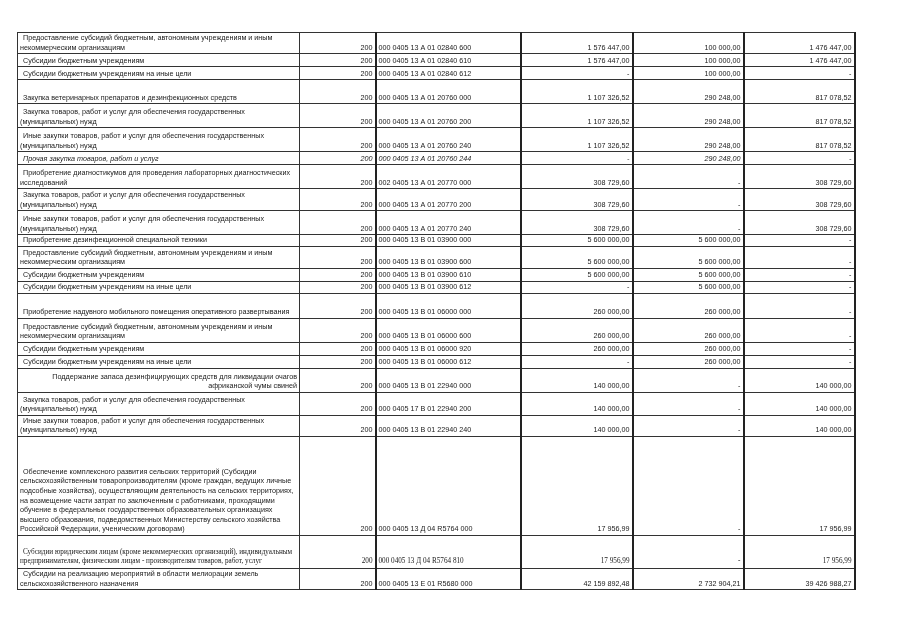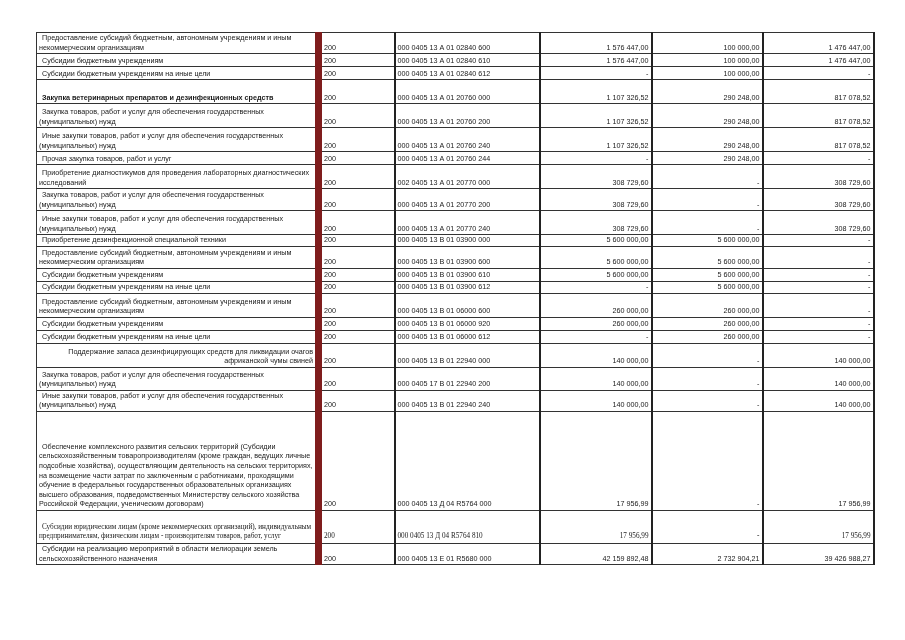--- a/index.html
+++ b/index.html
@@ -1,22 +1,22 @@
 <!DOCTYPE html>
 <html><head>
 <meta charset="utf-8">
 <style>
   html, body { margin:0; padding:0; background:#ffffff; }
   body { width:905px; height:640px; position:relative; overflow:hidden;
          font-family:"Liberation Sans", sans-serif; color:#1a1a1a; }
-  table { position:absolute; left:36px; top:32px; border-collapse:collapse; table-layout:fixed;
+  table { position:absolute; left:17px; top:32px; border-collapse:collapse; table-layout:fixed;
           font-size:7.2px; line-height:9.6px; }
   td { border:1px solid #333; padding:0 2px 1px 2px; vertical-align:bottom; overflow:hidden; }
   td.desc { text-align:left; border-left:1.5px solid #333; }
-  td.code { text-align:left; border-left:7px solid #7f1d1d; }
+  td.code { text-align:right; border-left:1px solid #7f1d1d; }
   td.kbk { text-align:left; border-left:2px solid #222; }
   td.num { text-align:right; border-left:2px solid #222; }
   td.last { border-right:2px solid #222; }
 </style>
 </head>
 <body>
 
 <table>
   <colgroup>
     <col style="width:282px">
@@ -45,21 +45,21 @@
       </tr>
       <tr style="height: 13px;">
         <td class="desc" style="text-indent: 3px;">Субсидии бюджетным учреждениям на иные цели</td>
         <td class="code">200</td>
         <td class="kbk">000 0405 13 А 01 02840 612</td>
         <td class="num">-</td>
         <td class="num">100 000,00</td>
         <td class="num last">-</td>
       </tr>
       <tr style="height: 24px;">
-        <td class="desc" style="text-indent: 3px; font-weight: bold;">Закупка ветеринарных препаратов и дезинфекционных средств</td>
+        <td class="desc" style="text-indent: 3px;">Закупка ветеринарных препаратов и дезинфекционных средств</td>
         <td class="code">200</td>
         <td class="kbk">000 0405 13 А 01 20760 000</td>
         <td class="num">1 107 326,52</td>
         <td class="num">290 248,00</td>
         <td class="num last">817 078,52</td>
       </tr>
       <tr style="height: 24px;">
         <td class="desc" style="text-indent: 3px;">Закупка товаров, работ и услуг для обеспечения государственных (муниципальных) нужд</td>
         <td class="code">200</td>
         <td class="kbk">000 0405 13 А 01 20760 200</td>
@@ -68,21 +68,21 @@
         <td class="num last">817 078,52</td>
       </tr>
       <tr style="height: 24px;">
         <td class="desc" style="text-indent: 3px;">Иные закупки товаров, работ и услуг для обеспечения государственных (муниципальных) нужд</td>
         <td class="code">200</td>
         <td class="kbk">000 0405 13 А 01 20760 240</td>
         <td class="num">1 107 326,52</td>
         <td class="num">290 248,00</td>
         <td class="num last">817 078,52</td>
       </tr>
-      <tr style="height: 13px;">
+      <tr style="height: 13px; font-style: italic;">
         <td class="desc" style="text-indent: 3px;">Прочая закупка товаров, работ и услуг</td>
         <td class="code">200</td>
         <td class="kbk">000 0405 13 А 01 20760 244</td>
         <td class="num">-</td>
         <td class="num">290 248,00</td>
         <td class="num last">-</td>
       </tr>
       <tr style="height: 24px;">
         <td class="desc" style="text-indent: 3px;">Приобретение диагностикумов для проведения лабораторных диагностических исследований</td>
         <td class="code">200</td>
@@ -130,20 +130,28 @@
         <td class="num">5 600 000,00</td>
         <td class="num">5 600 000,00</td>
         <td class="num last">-</td>
       </tr>
       <tr style="height: 12px;">
         <td class="desc" style="text-indent: 3px;">Субсидии бюджетным учреждениям на иные цели</td>
         <td class="code">200</td>
         <td class="kbk">000 0405 13 В 01 03900 612</td>
         <td class="num">-</td>
         <td class="num">5 600 000,00</td>
+        <td class="num last">-</td>
+      </tr>
+      <tr style="height: 25px;">
+        <td class="desc" style="text-indent: 3px;">Приобретение надувного мобильного помещения оперативного развертывания</td>
+        <td class="code">200</td>
+        <td class="kbk">000 0405 13 В 01 06000 000</td>
+        <td class="num">260 000,00</td>
+        <td class="num">260 000,00</td>
         <td class="num last">-</td>
       </tr>
       <tr style="height: 24px;">
         <td class="desc" style="text-indent: 3px;">Предоставление субсидий бюджетным, автономным учреждениям и иным некоммерческим организациям</td>
         <td class="code">200</td>
         <td class="kbk">000 0405 13 В 01 06000 600</td>
         <td class="num">260 000,00</td>
         <td class="num">260 000,00</td>
         <td class="num last">-</td>
       </tr>

